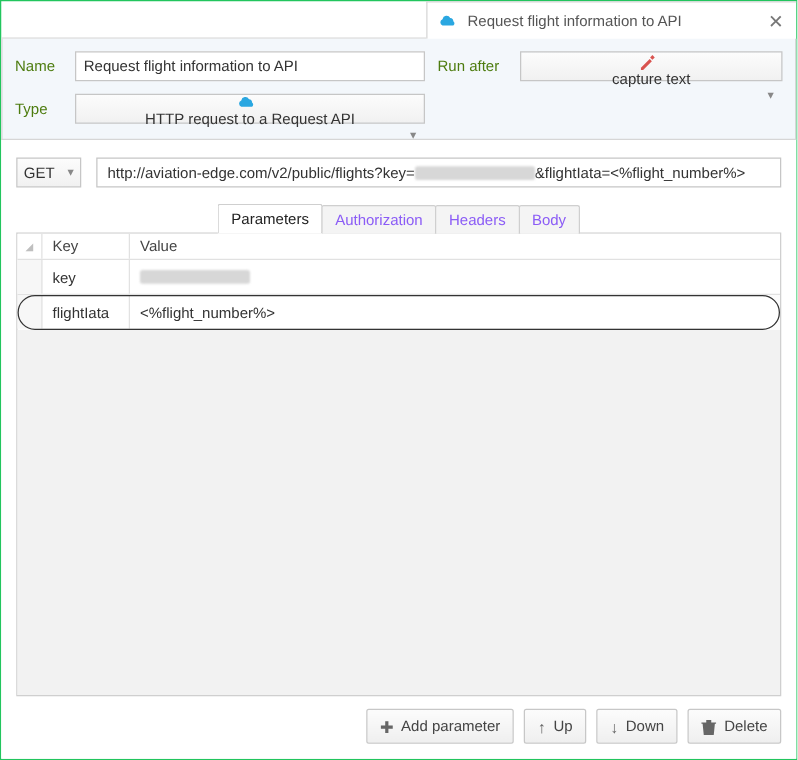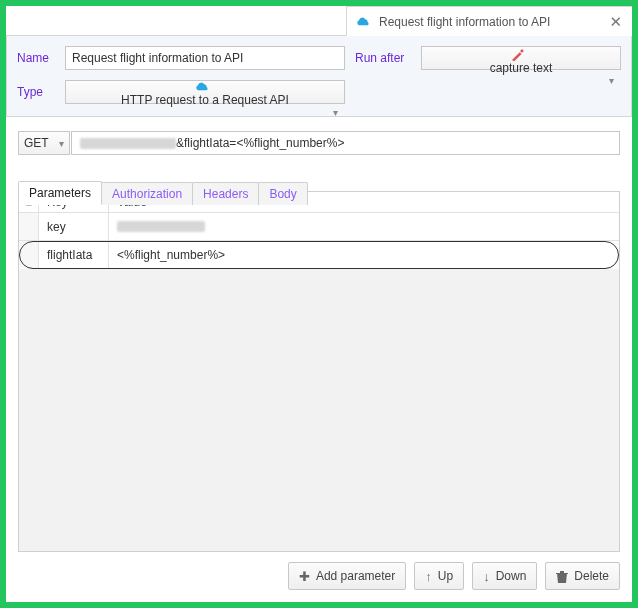--- a/index.html
+++ b/index.html
@@ -9,21 +9,21 @@
     color: #333;
     background: #fff;
     width: 638px;
     height: 608px;
     overflow: hidden;
   }
   .window {
     display: flex;
     flex-direction: column;
     height: 608px;
-    border: 6px solid #22c55e;
+    border: 1px solid #22c55e;
   }
   .titlebar-border-wrap {
     height: 30px;
     display: flex;
   }
   .titlebar-spacer {
     flex: 0 0 340px;
     border-bottom: 1px solid #d6d6d6;
   }
   .titlebar-real {
@@ -50,21 +50,21 @@
     border: 1px solid #d6d6d6;
     border-top: none;
     margin: 0;
     padding: 10px 10px 12px 10px;
     display: grid;
     grid-template-columns: 38px 280px 56px 1fr;
     column-gap: 10px;
     row-gap: 10px;
     align-items: center;
   }
-  .label { color: #6d28d9; font-size: 12px; }
+  .label { color: #4d7c0f; font-size: 12px; }
   .text-input {
     width: 100%;
     height: 24px;
     border: 1px solid #c6c6c6;
     padding: 0 6px;
     font-size: 12px;
     background: #fff;
     color: #333;
   }
   .combo {
@@ -93,21 +93,21 @@
   
   .main {
     flex: 1;
     padding: 14px 12px 12px 12px;
     display: flex;
     flex-direction: column;
     background: #fff;
   }
   .url-row {
     display: flex;
-    gap: 1px;
+    gap: 12px;
     margin-bottom: 12px;
     align-items: center;
   }
   .method-combo {
     display: flex;
     align-items: center;
     height: 24px;
     width: 52px;
     border: 1px solid #c6c6c6;
     background: linear-gradient(#fcfcfc,#f1f1f1);
@@ -135,22 +135,23 @@
     background: #d7d7d7;
     filter: blur(1px);
     border-radius: 2px;
     vertical-align: middle;
   }
   
   .tabs {
     display: flex;
     align-items: flex-end;
     position: relative;
-    top: 14px;
+    top: 1px;
     z-index: 2;
+    justify-content: center;
   }
   .tab {
     border: 1px solid #cfcfcf;
     border-bottom: none;
     padding: 4px 10px;
     background: #f4f4f4;
     color: #8b5cf6;
     margin-right: 0;
     border-top-left-radius: 2px;
     border-top-right-radius: 2px;
@@ -288,20 +289,21 @@
   </div>
 
   <div class="main">
 
     <div class="url-row">
       <div class="method-combo">
         <span>GET</span>
         <span class="chev">▾</span>
       </div>
       <div class="url-input">
+        <span>http://aviation-edge.com/v2/public/flights?key=</span>
           <span class="url-blur"></span>
           <span>&amp;flightIata=&lt;%flight_number%&gt;</span>
       </div>
     </div>
 
     <div class="tabs">
       <div class="tab active">Parameters</div>
       <div class="tab">Authorization</div>
       <div class="tab">Headers</div>
       <div class="tab">Body</div>

